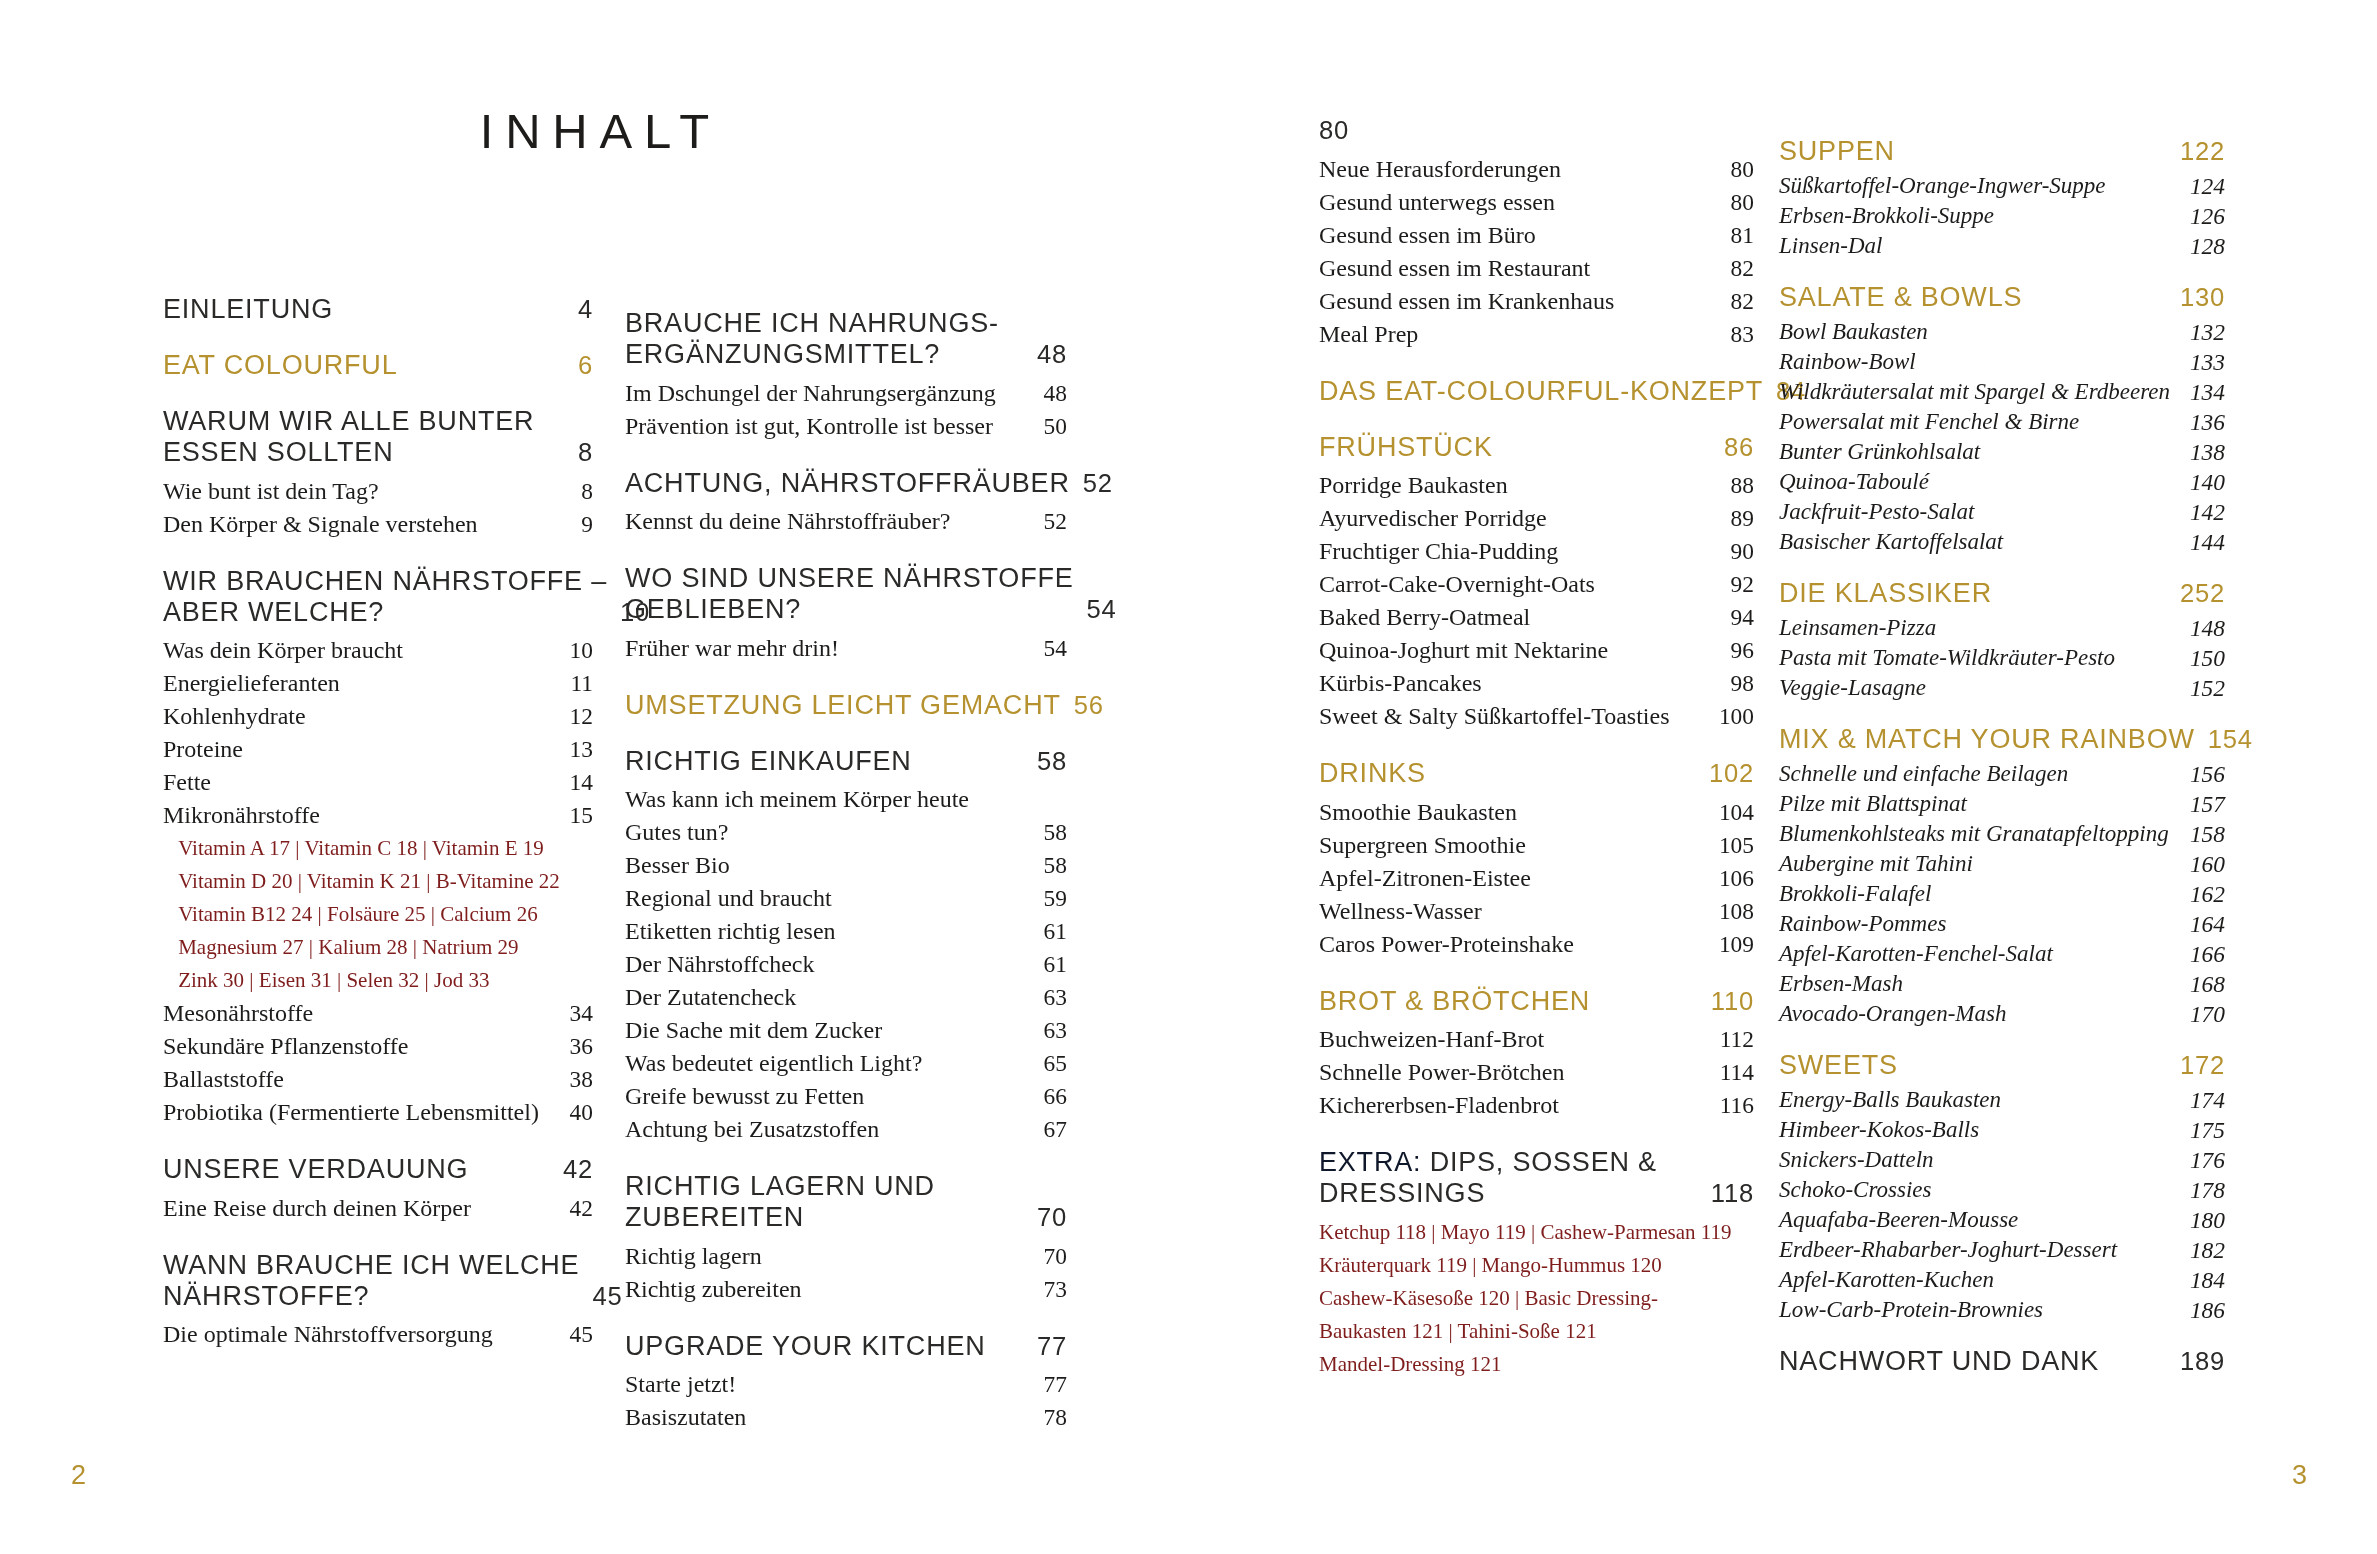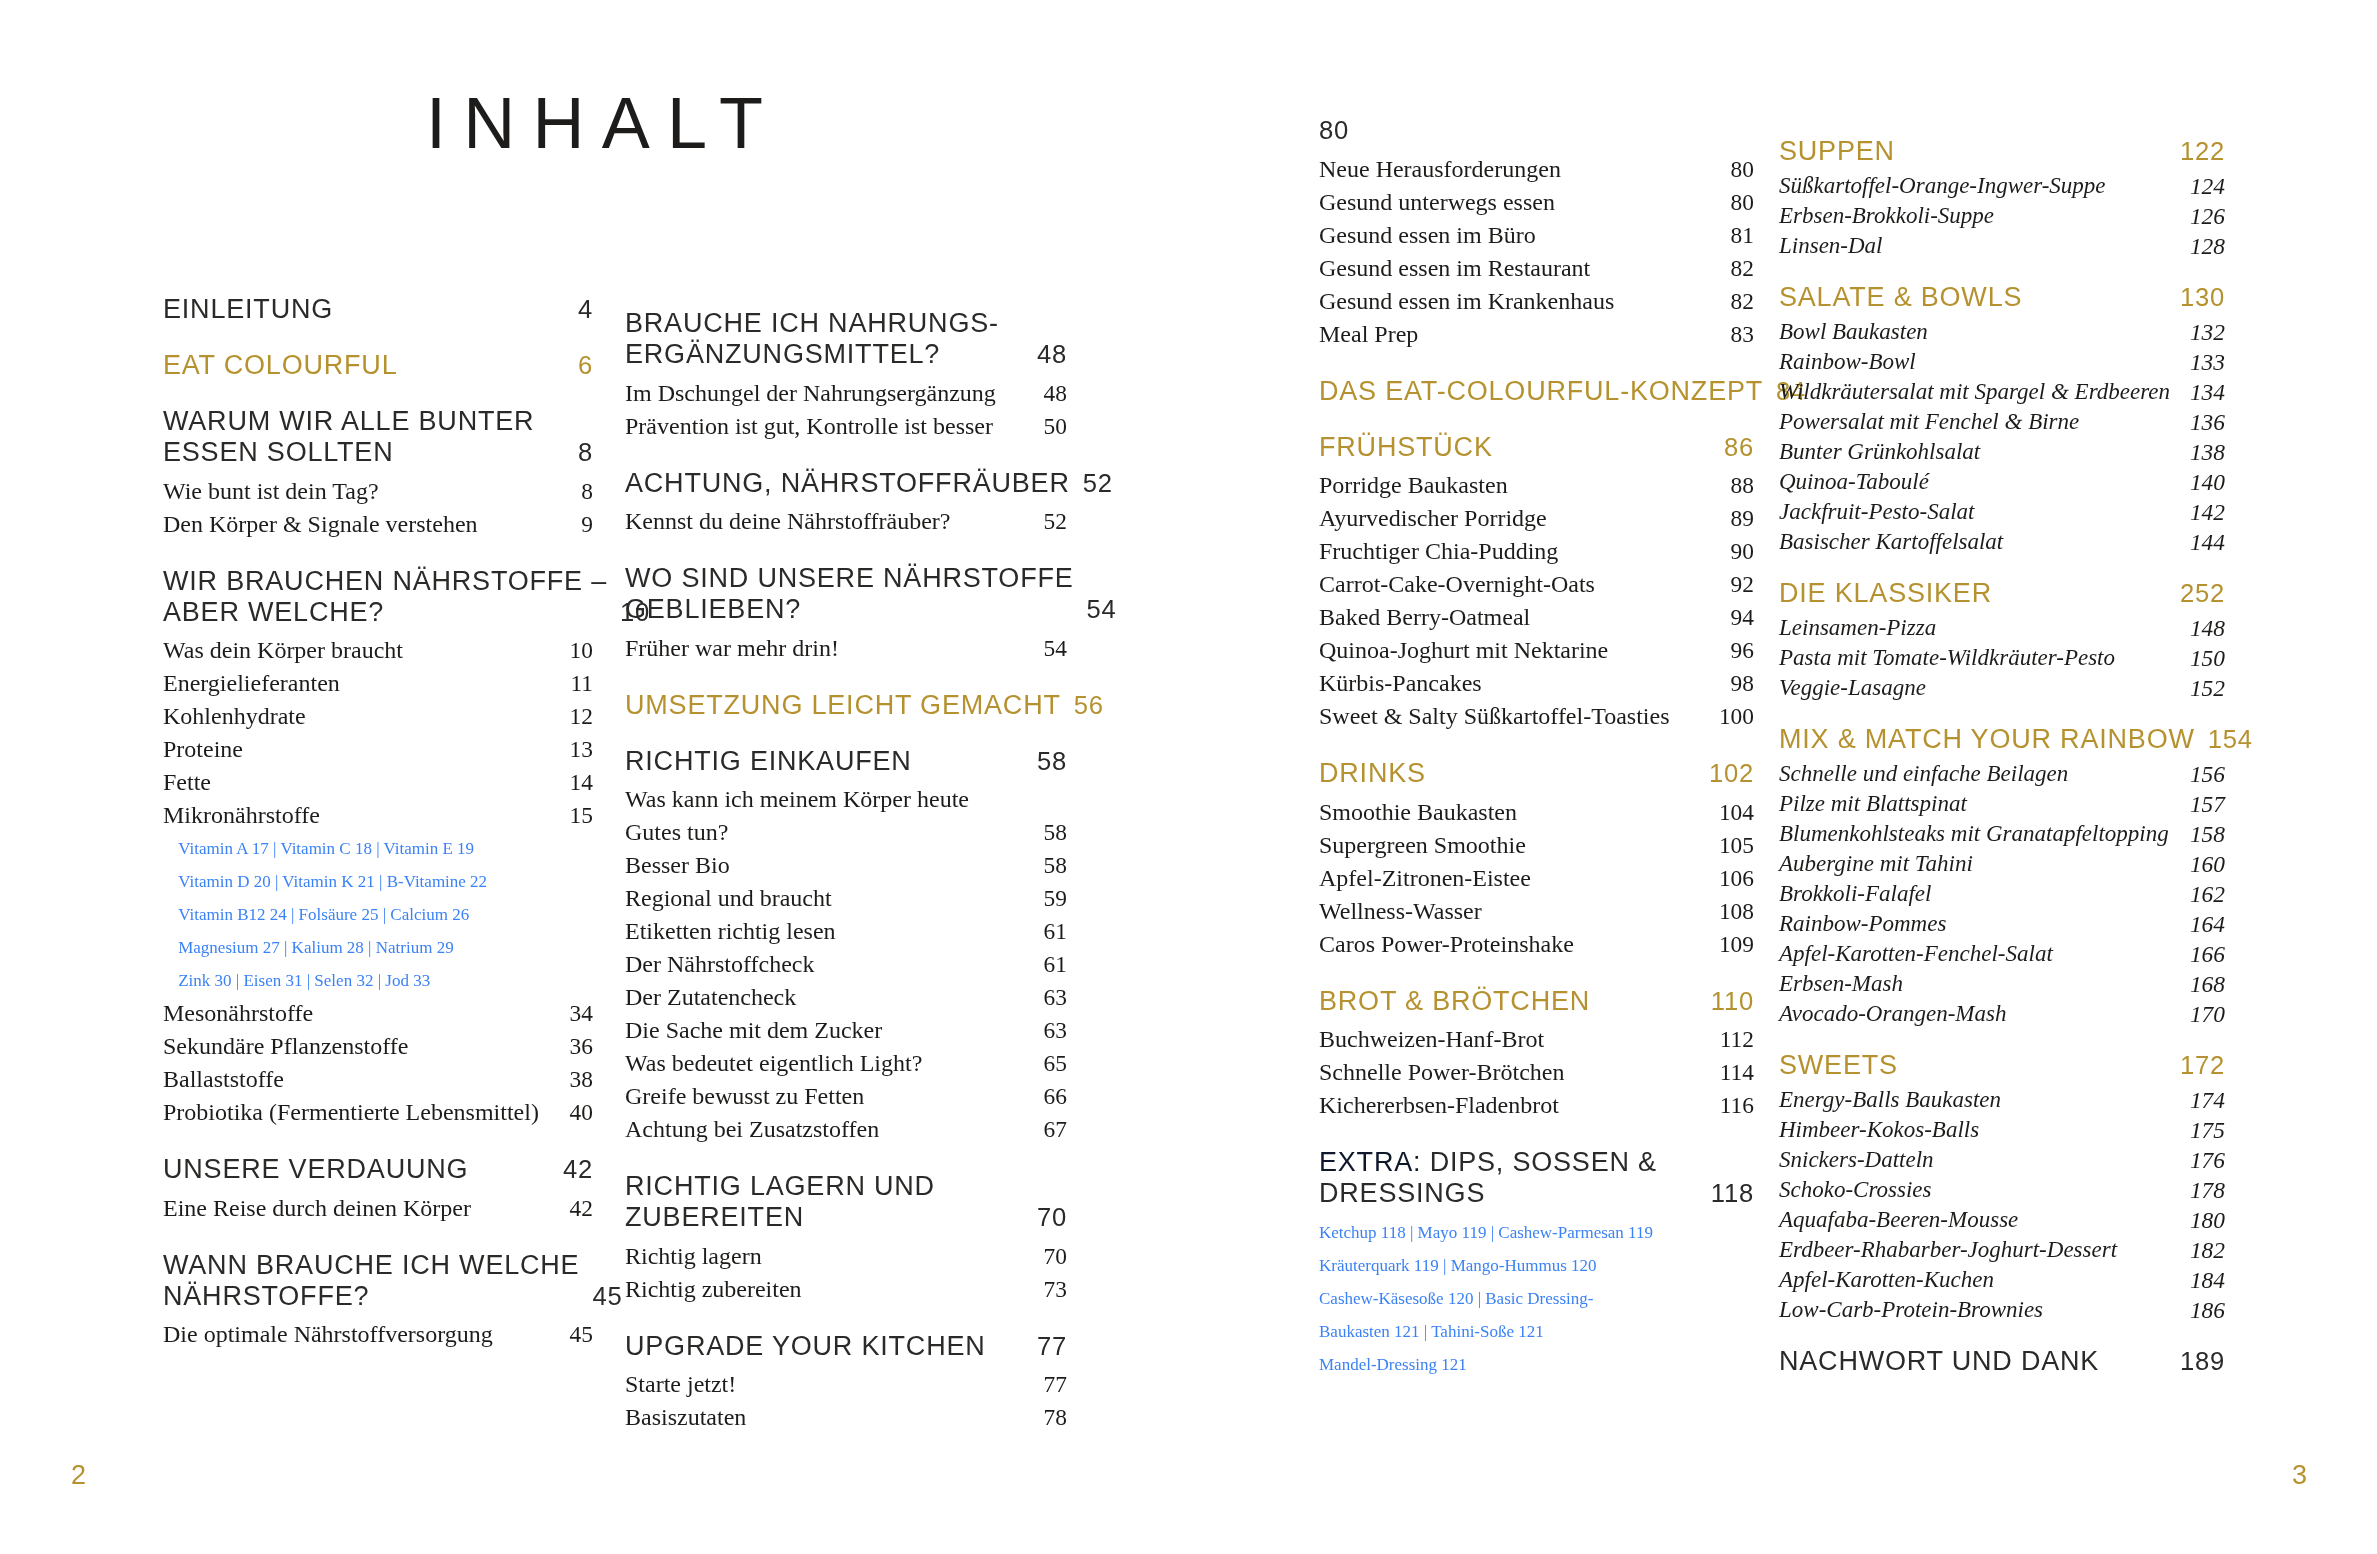--- a/index.html
+++ b/index.html
@@ -7,25 +7,25 @@
     width:2377px;height:1555px;
     background:#ffffff;
     position:relative;
     overflow:hidden;
     font-family:"Liberation Sans",sans-serif;
     color:#232220;
   }
   .spread{position:absolute;inset:0;}
   .page-title{
     position:absolute;
-    left:0;top:82px;width:1189px;
+    left:0;top:103px;width:1189px;
     text-align:center;
     font-family:"Liberation Sans",sans-serif;
     font-weight:300;
-    font-size:72px;
+    font-size:49px;
     letter-spacing:0.24em;
     text-indent:0.24em;
     color:#1d1c1a;
   }
   .col{
     position:absolute;
     display:block;
   }
   .col-1{left:163px;top:294px;width:430px;}
   .col-2{left:625px;top:308px;width:442px;}
@@ -58,23 +58,23 @@
 
   .entry{
     font-family:"Liberation Serif",serif;
     font-size:24px;
     line-height:33px;
     color:#1e1c1a;
   }
   .entry .row-page{font-size:23.4px;}
   .subline{
     font-family:"Liberation Serif",serif;
-    font-size:17px;
+    font-size:21px;
     line-height:33px;
-    color:#3b82f6;
+    color:#7f1d1d;
   }
   .subline.indent{padding-left:15.2px;}
 
   
   .col-4 .entry{font-size:23px;line-height:30px;font-style:italic;}
   .col-4 .header{margin-top:20.7px;margin-bottom:4.4px;}
 
   .folio{
     position:absolute;
     bottom:64px;

